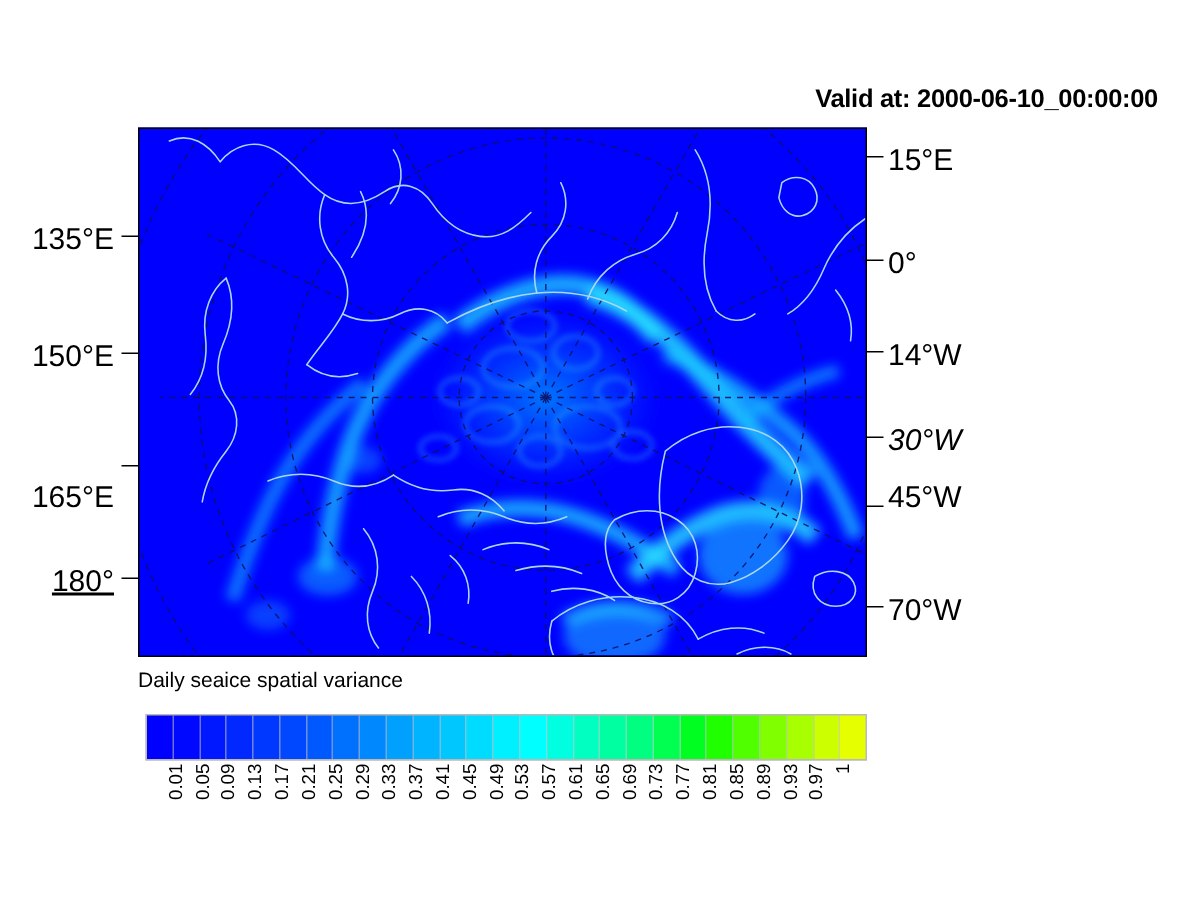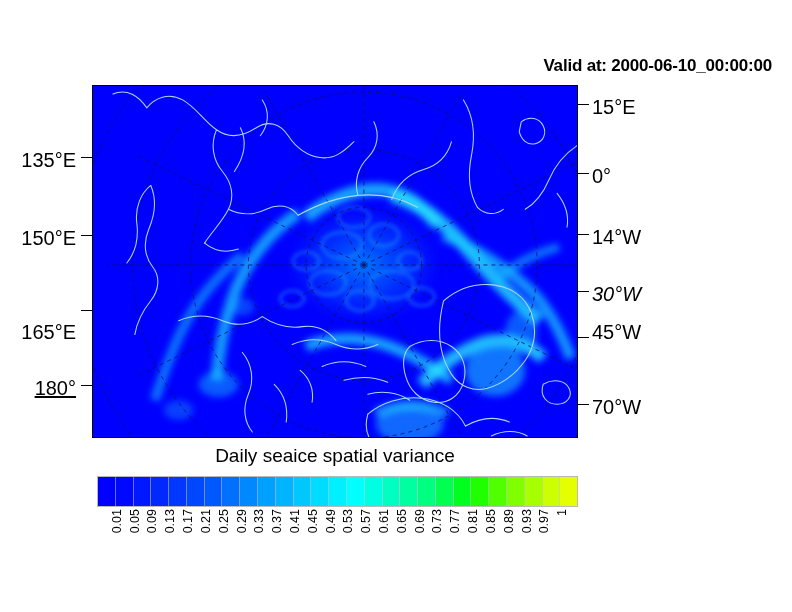--- a/index.html
+++ b/index.html
@@ -52,22 +52,21 @@
     white-space:nowrap;
     line-height:1;
   }
   .axlabel.left{ right:716px; }
   .axlabel.right{ text-align:left; left:592px; }
 
   
   #caption{
     position:absolute;
     left:92px; top:445px; width:486px;
-    text-align:center;
-    font-size:19px;
+    font-size:14px;
     white-space:nowrap;
   }
 
   
   #cbar-wrap{
     position:absolute;
     left:97px; top:476px;
     width:481px; height:31px;
   }
   #cbar{

